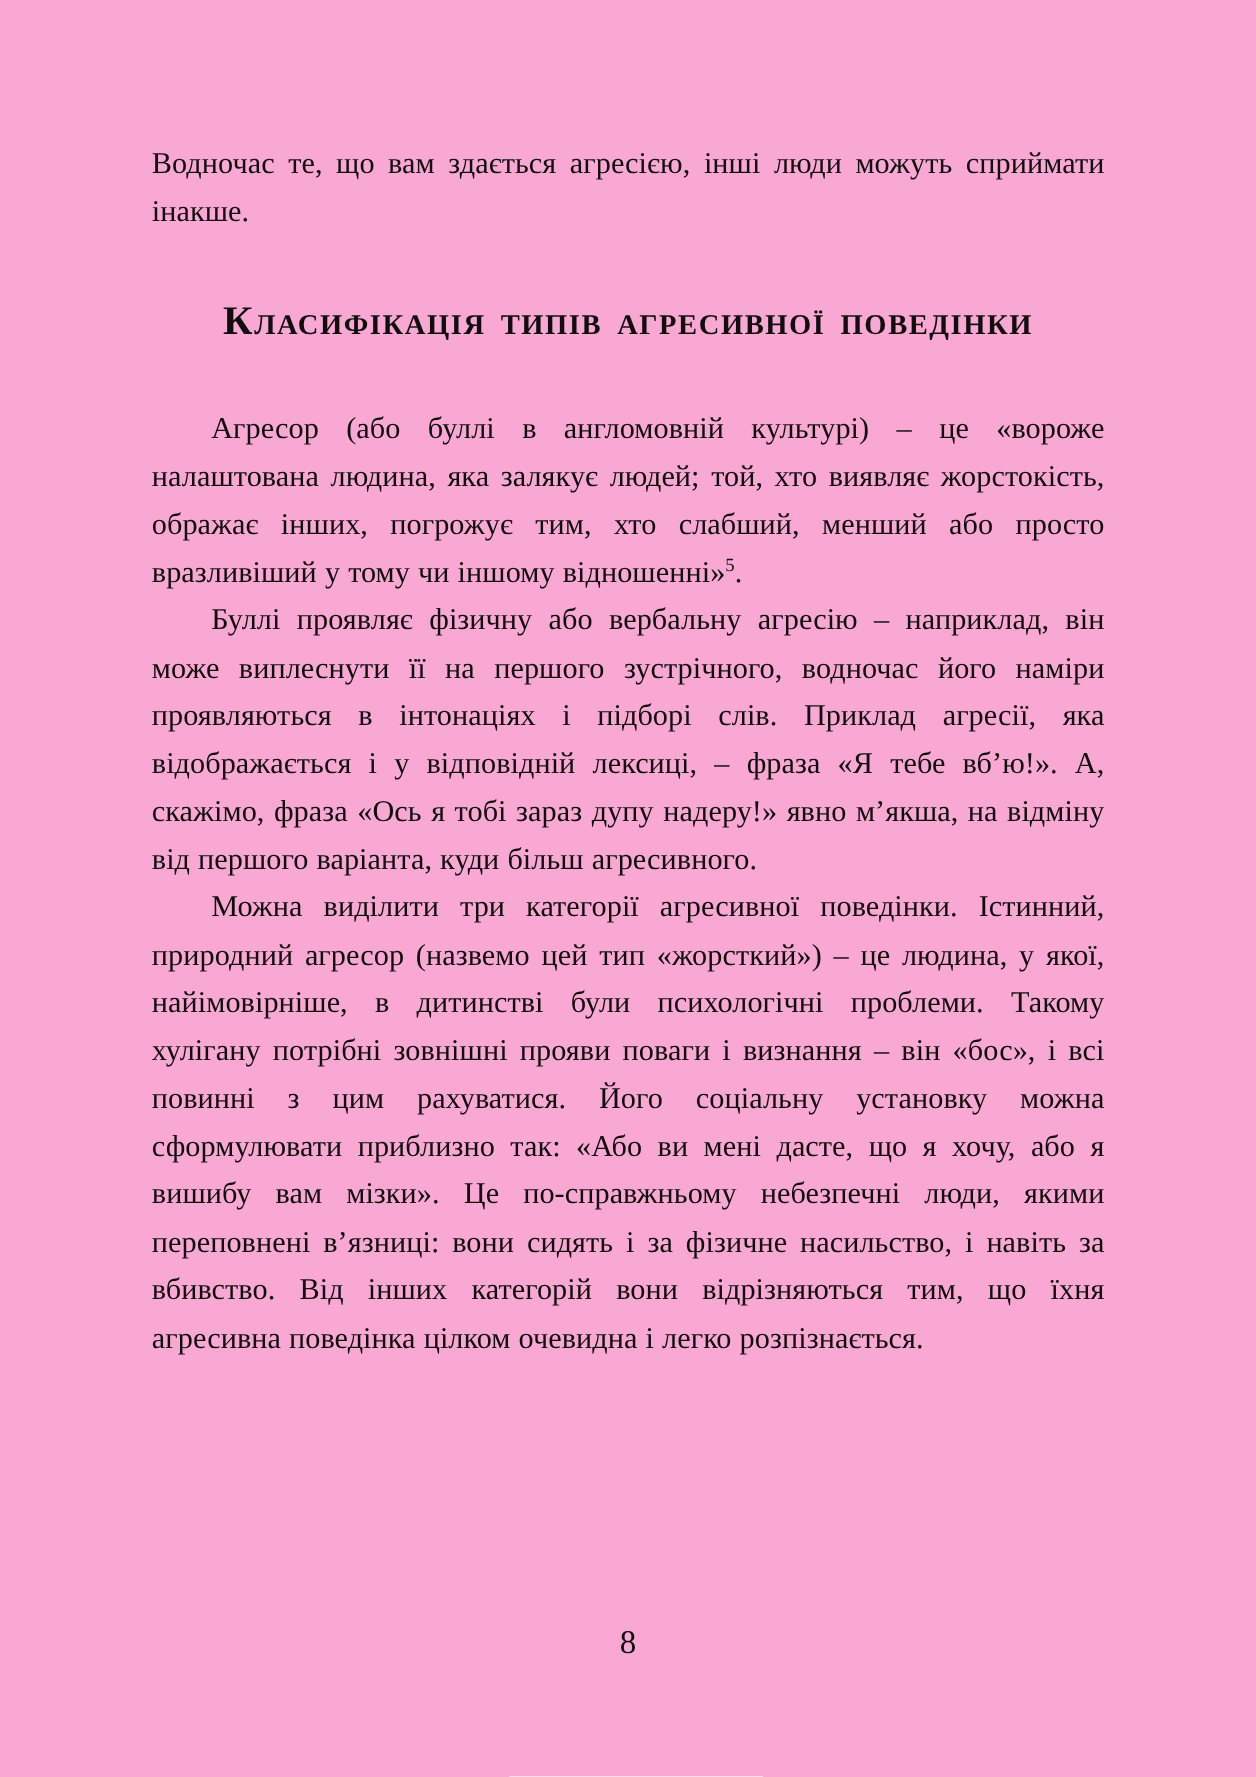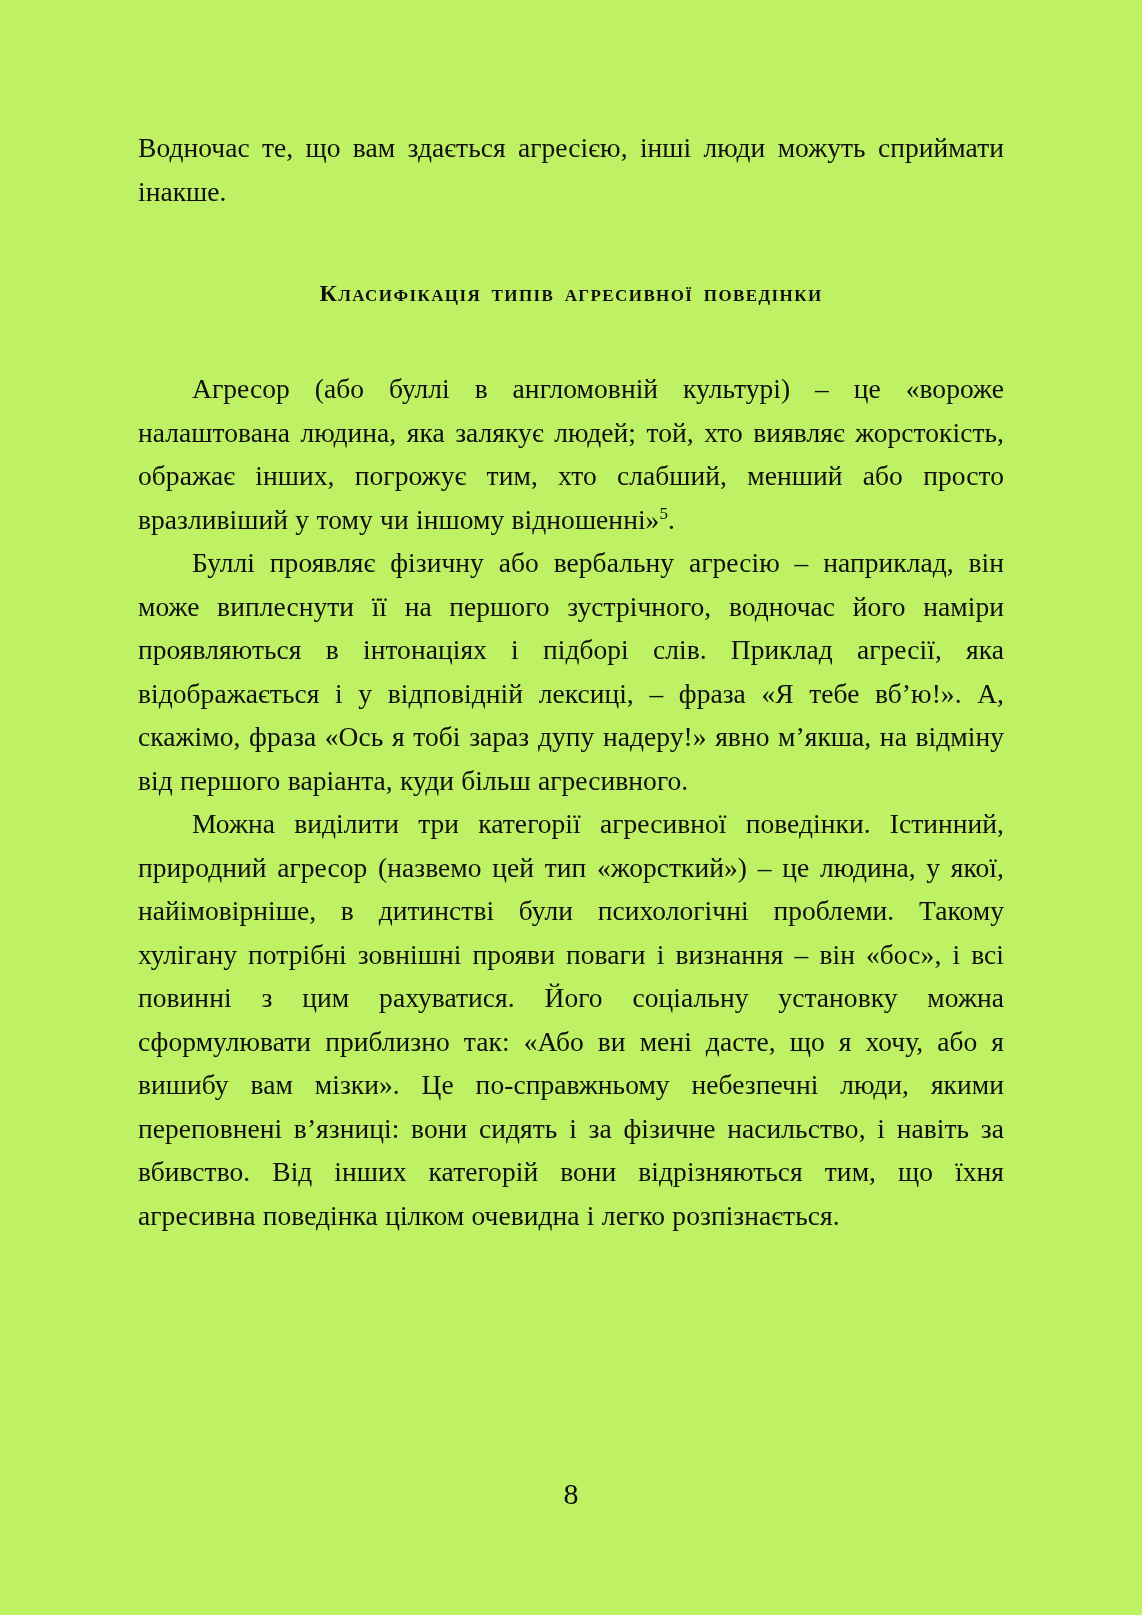--- a/index.html
+++ b/index.html
@@ -7,21 +7,21 @@
     margin: 0;
     padding: 0;
     background: #ffffff;
   }
 
   .page {
     position: relative;
     width: 1142px;
     height: 1615px;
     margin: 0 auto;
-    background: #bef264;
+    background: #f9a8d4;
     box-sizing: border-box;
     overflow: hidden;
     font-family: "Liberation Serif", "DejaVu Serif", serif;
     color: #100f0d;
   }
 
   .text-column {
     position: absolute;
     left: 138px;
     top: 126px;
@@ -48,21 +48,21 @@
   p.opening {
     text-indent: 0;
   }
 
   .gap-before-heading {
     height: 62px;
   }
 
   h2.section-heading {
     margin: 0;
-    font-size: 24px;
+    font-size: 37px;
     line-height: 36px;
     font-weight: 700;
     text-align: center;
     font-variant: small-caps;
     font-feature-settings: "smcp" 1;
     letter-spacing: 1.4px;
     word-spacing: 3px;
     text-transform: none;
   }
 

